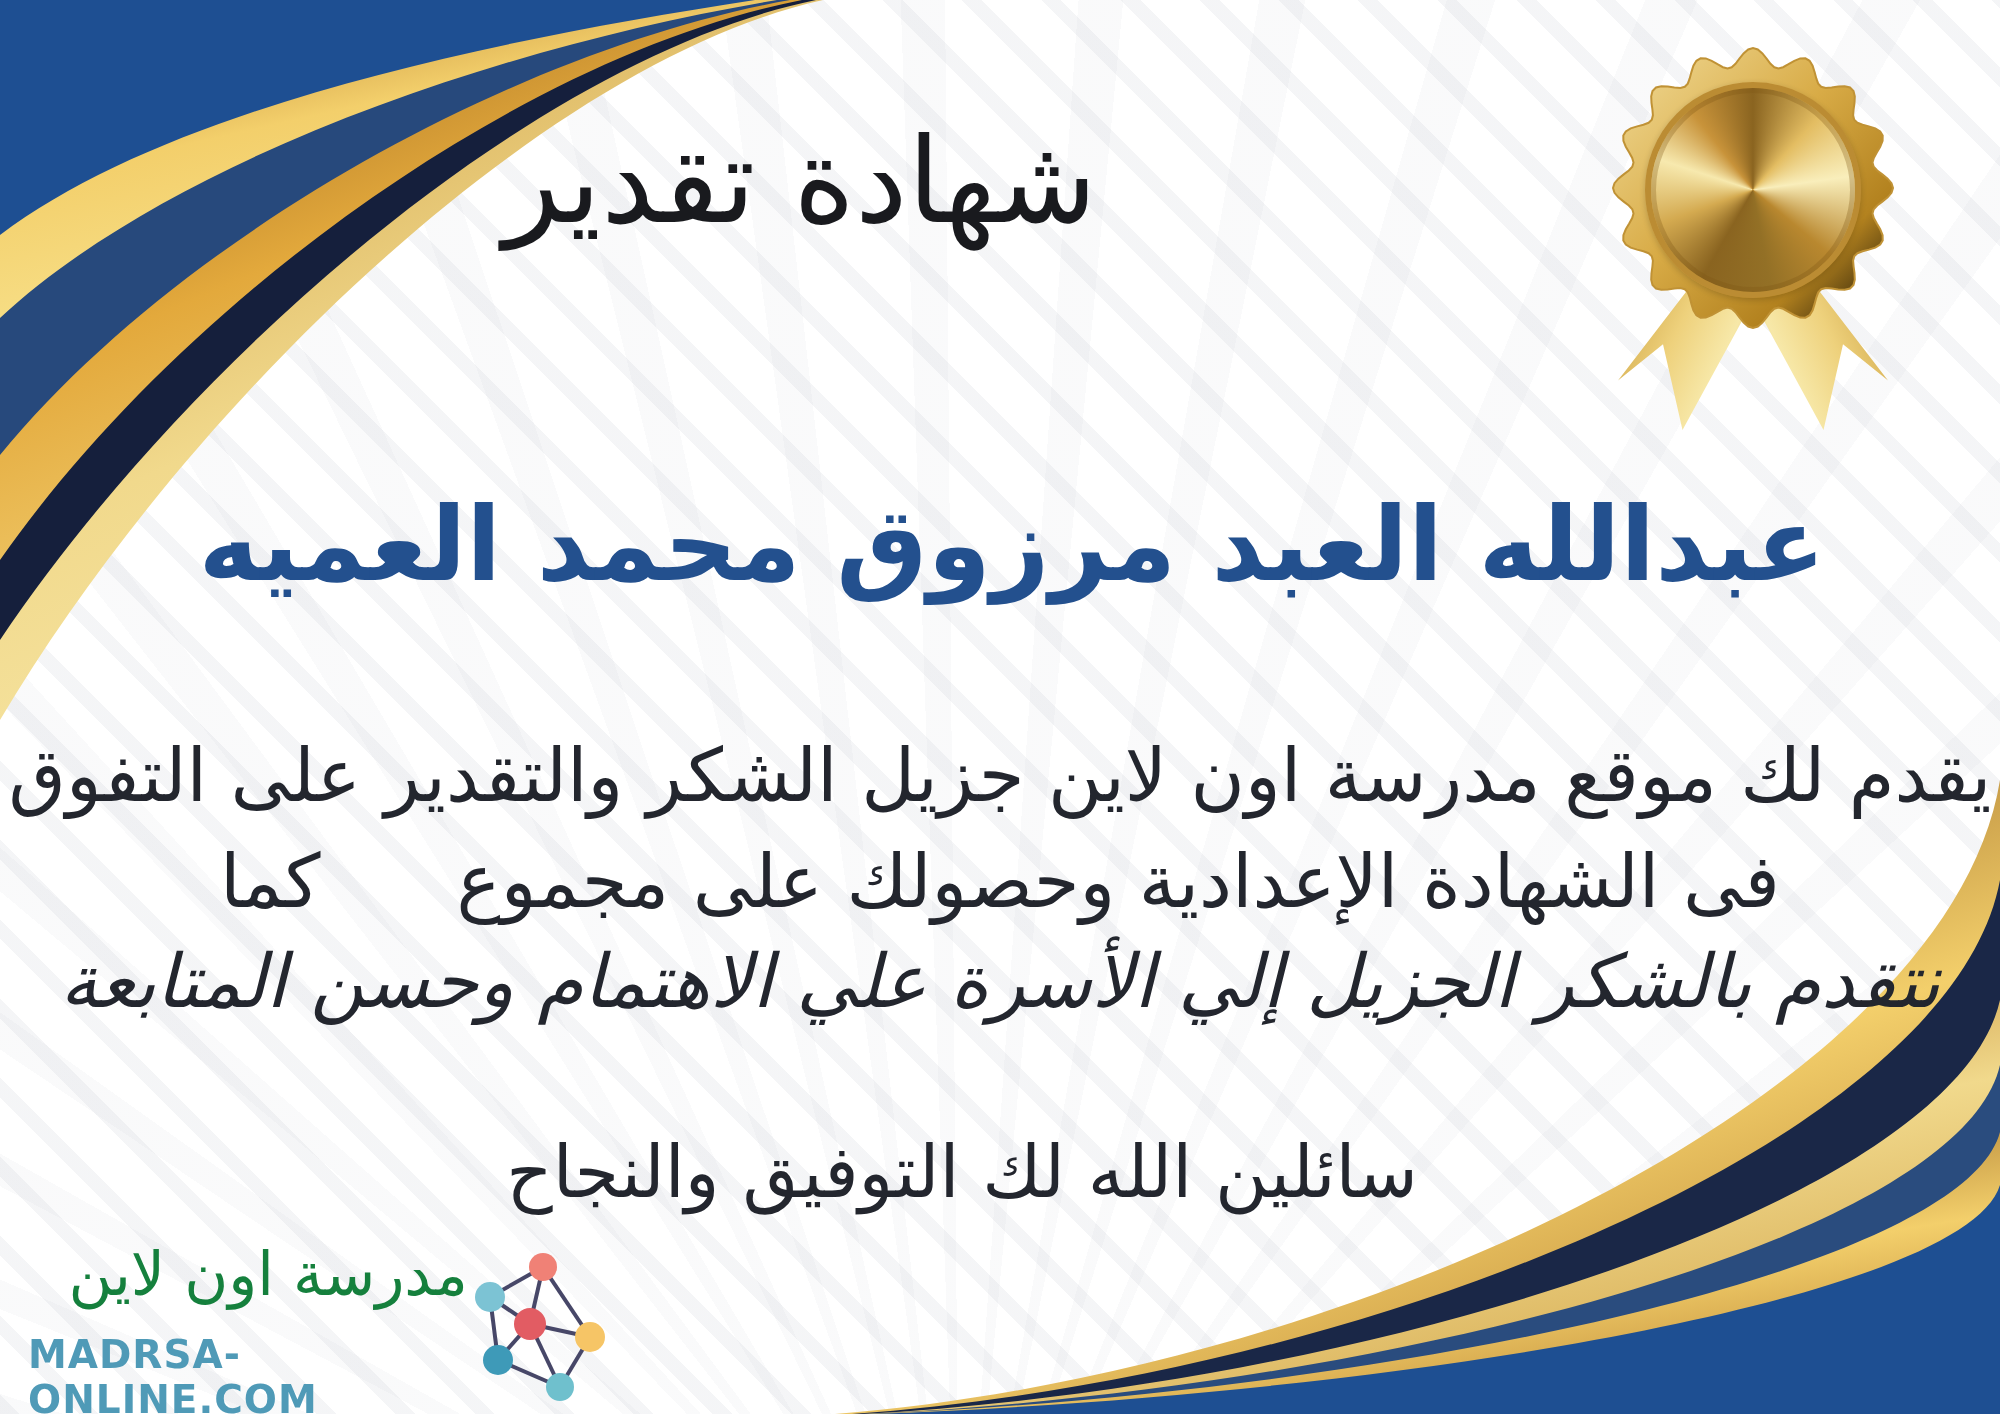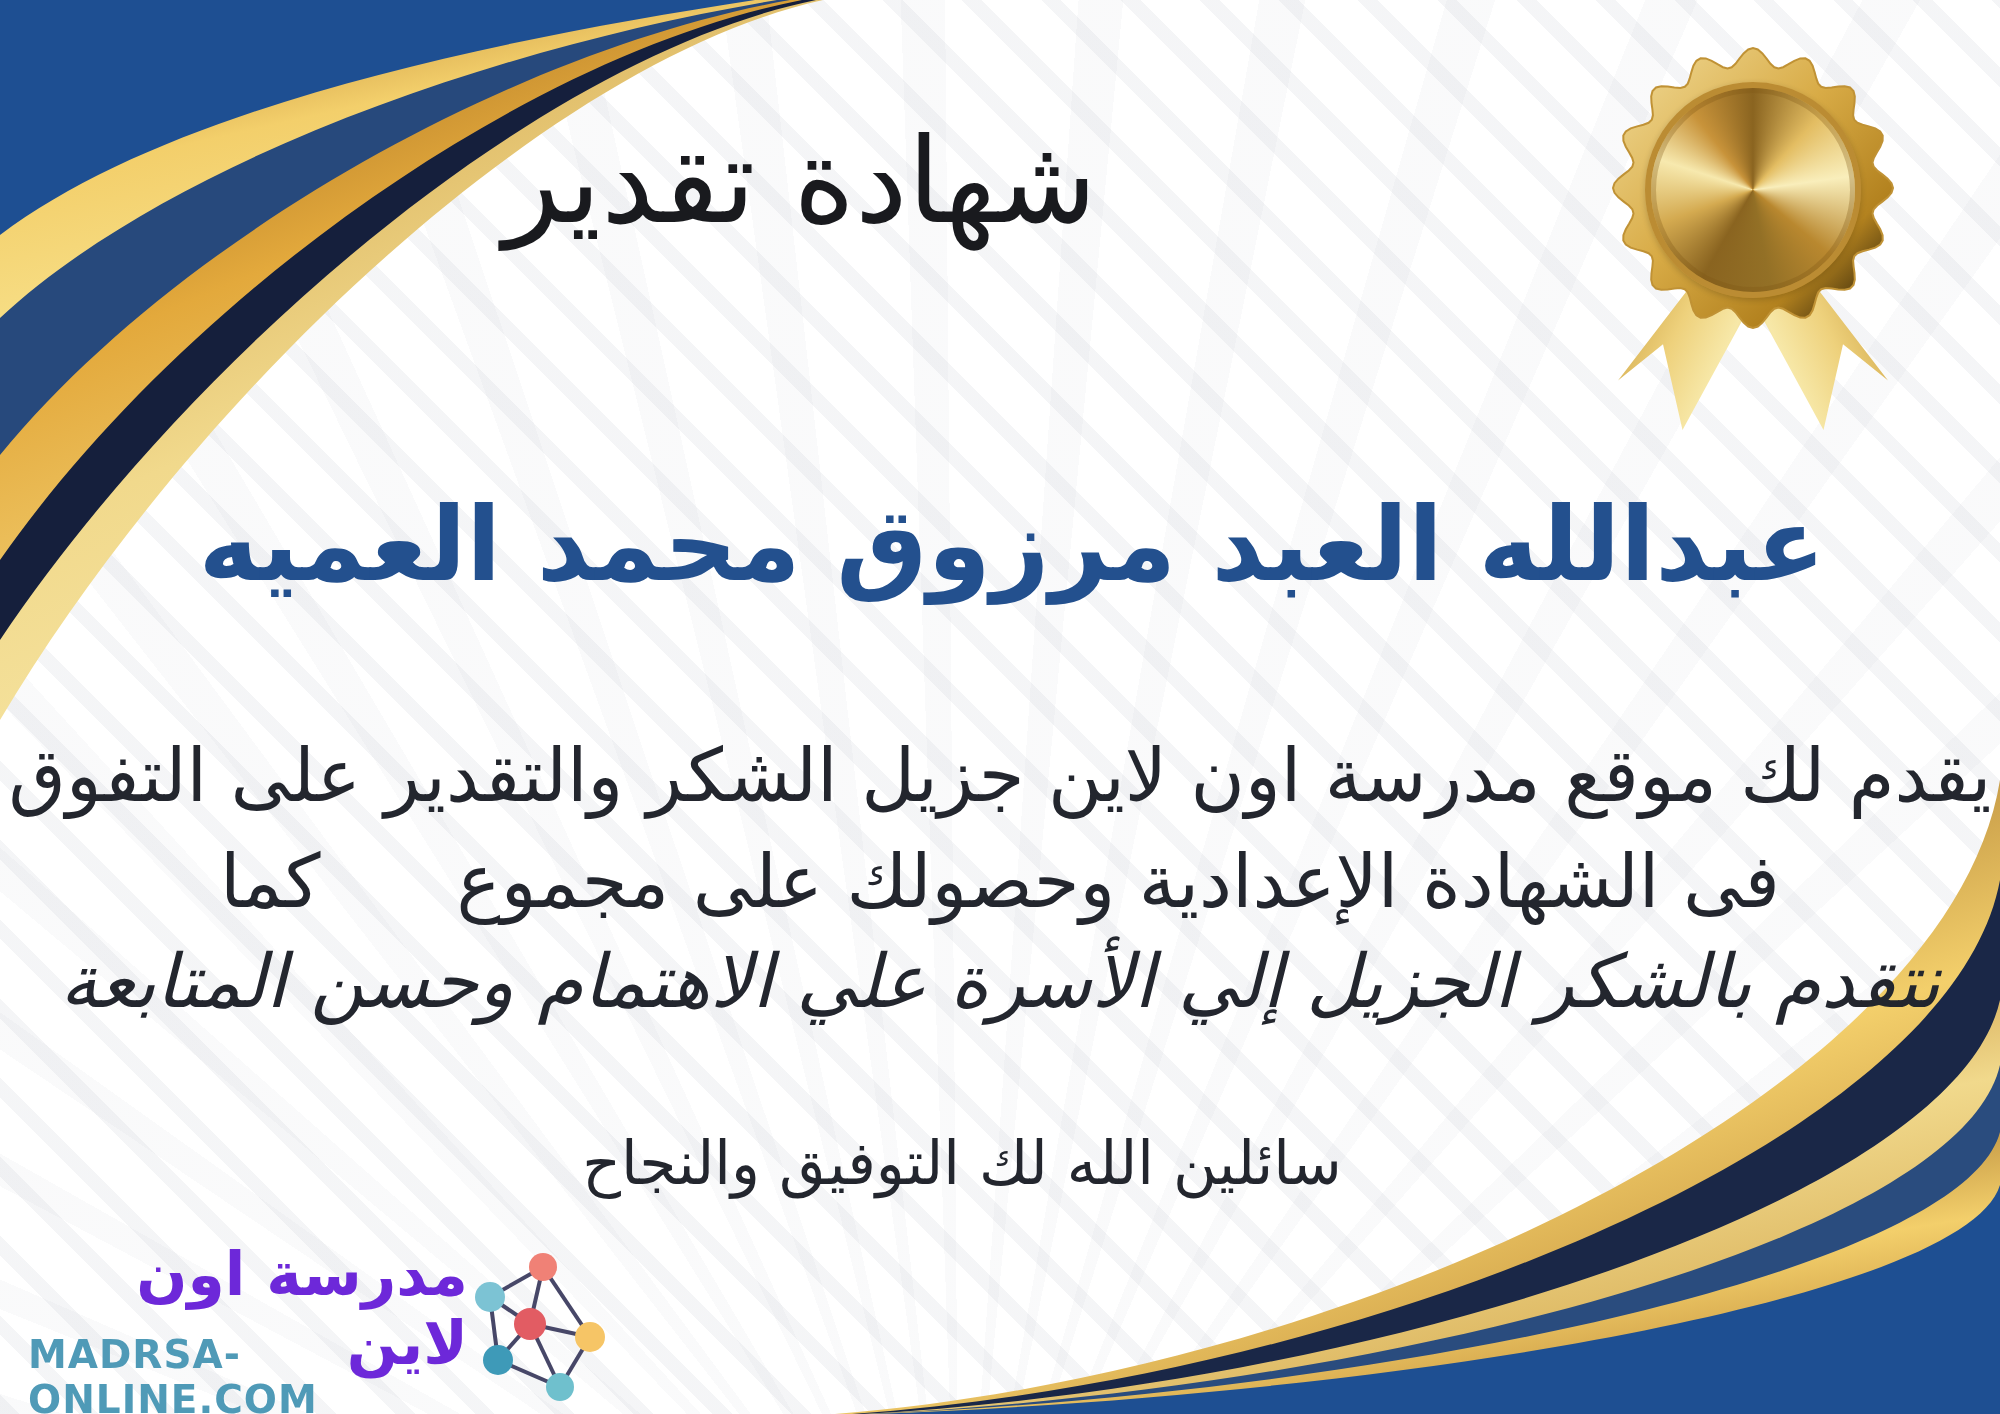--- a/index.html
+++ b/index.html
@@ -23,21 +23,21 @@
     line-height:1.45;
   }
   .student-name{
     left:0;top:468px;width:2000px;
     font-size:102px;font-weight:bold;color:#23508e;line-height:1.5;margin-left:12px;
   }
   .body-line{left:0;width:2000px;font-size:74px;color:#23262e;line-height:1.45;}
   .line1{top:722px;}
   .line2{top:828px;display:flex;flex-direction:row;justify-content:center;align-items:baseline;direction:rtl;}
   .line3{top:928px;font-style:italic;}
-  .closing{left:0;top:1118px;width:1924px;font-size:60px;color:#23262e;line-height:1.5;}
+  .closing{left:0;top:1118px;width:1924px;font-size:72px;color:#23262e;line-height:1.5;}
   .gap-a{display:inline-block;width:84px;}
   .gap-b{display:inline-block;width:52px;}
   .score{
     font-size:98px;font-weight:bold;color:#2a5191;line-height:1.1;
   }
   
   .medal{position:absolute;left:1588px;top:30px;width:330px;height:405px;z-index:2;}
   .ribbon{position:absolute;z-index:1;}
   .ribbon-left{
     left:18px;top:235px;width:150px;height:165px;
@@ -55,21 +55,21 @@
     border:6px solid #bb8c33;z-index:3;
     background:conic-gradient(from 210deg at 50% 50%,
       #8a6420,#d4aa50 40deg,#f7e9ae 78deg,#c8933a 112deg,#8a6420 150deg,
       #e3bd62 192deg,#f9eebb 232deg,#b9882f 280deg,#937026 320deg,#8a6420 360deg);
     box-shadow:inset 0 0 0 5px rgba(125,86,20,.30), 0 2px 6px rgba(0,0,0,.18);
   }
   
   .logo{position:absolute;left:28px;top:1240px;width:580px;height:165px;z-index:3;}
   .logo-arabic{
     position:absolute;right:140px;top:0;width:400px;text-align:right;direction:rtl;
-    font-size:60px;font-weight:bold;color:#6d28d9;line-height:1.15;
+    font-size:60px;font-weight:normal;color:#15803d;line-height:1.15;
   }
   .logo-domain{
     position:absolute;left:0;top:92px;width:440px;text-align:left;
     font-size:39px;font-weight:bold;color:#4f9ab7;letter-spacing:1px;
   }
   .logo-graph{position:absolute;right:0;top:2px;}
 </style>
 </head>
 <body>
 

